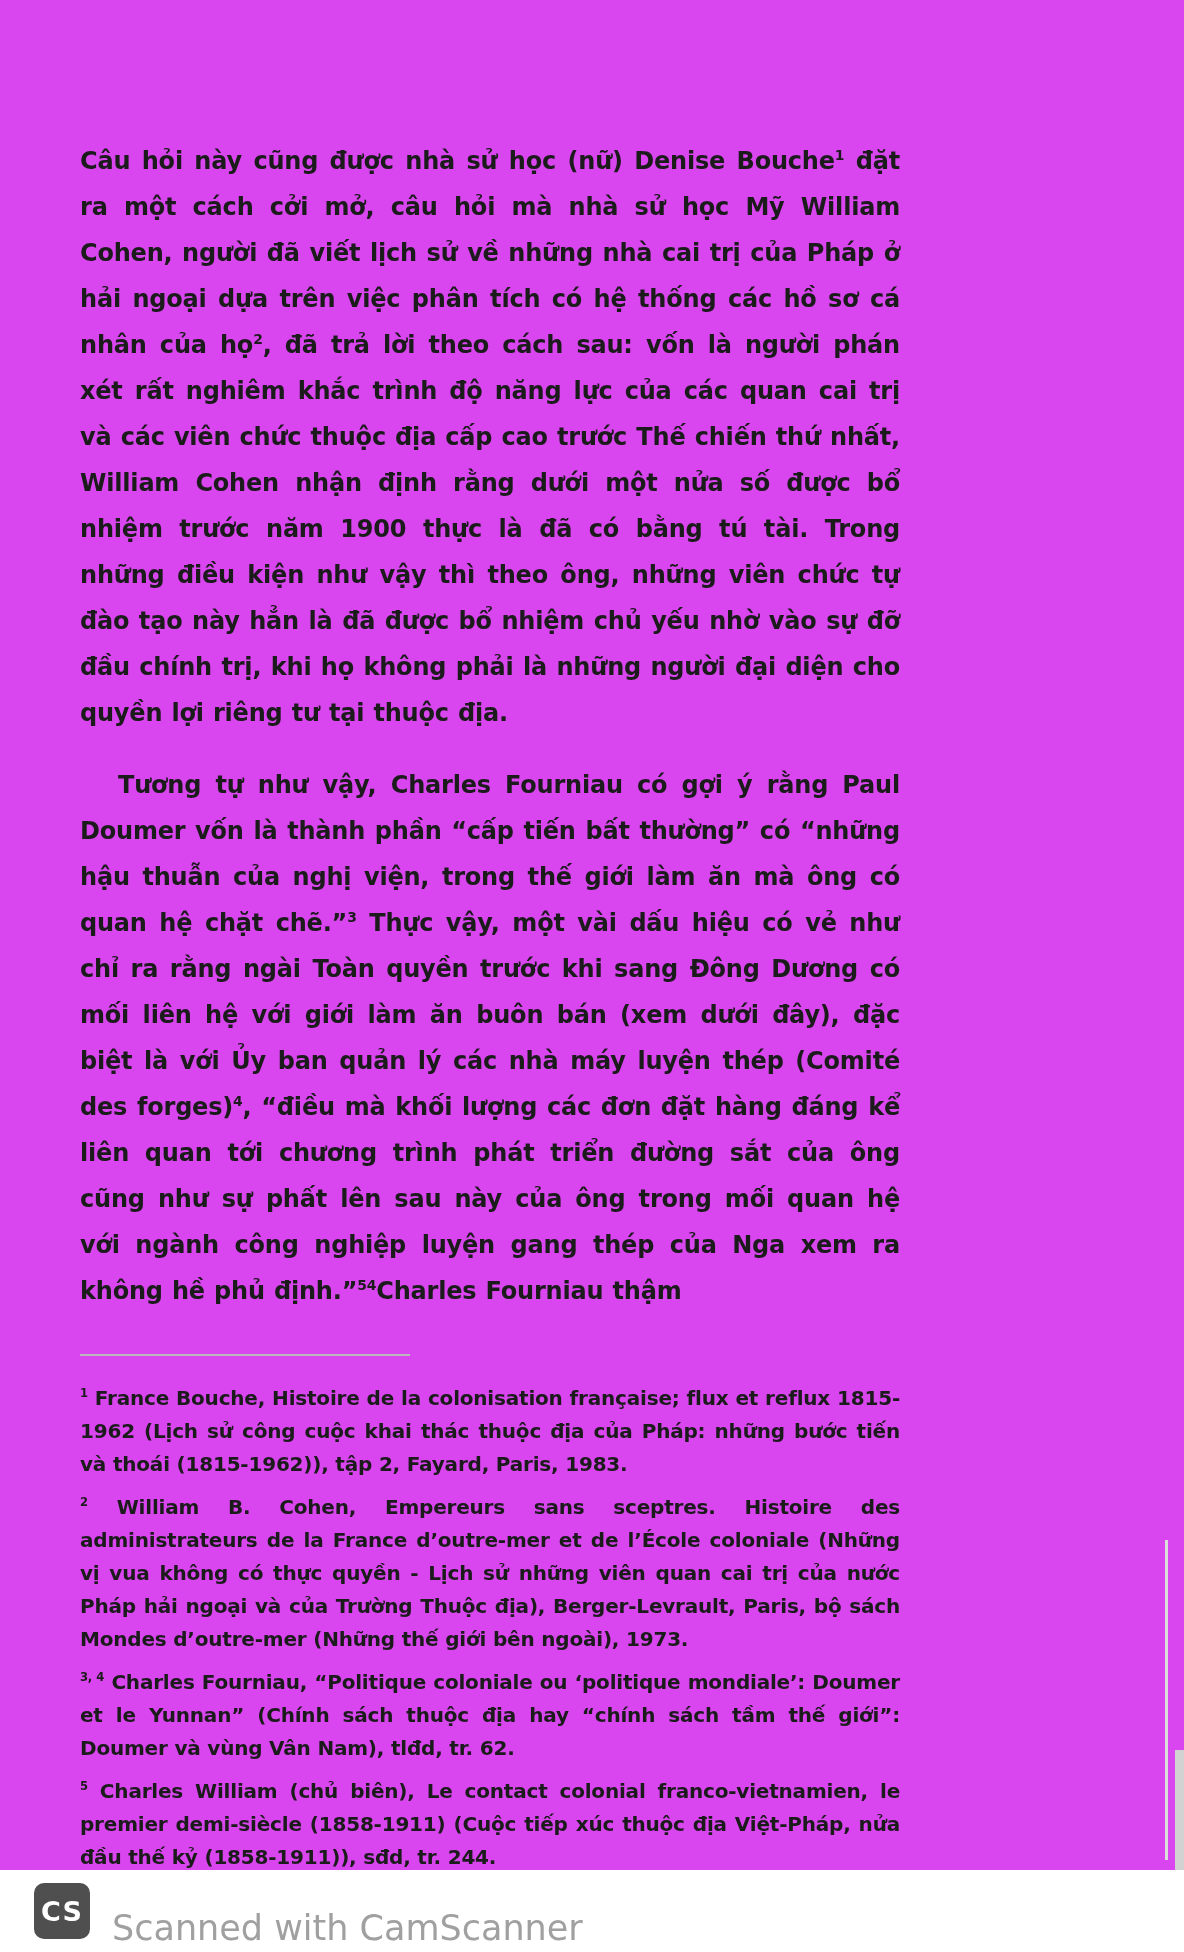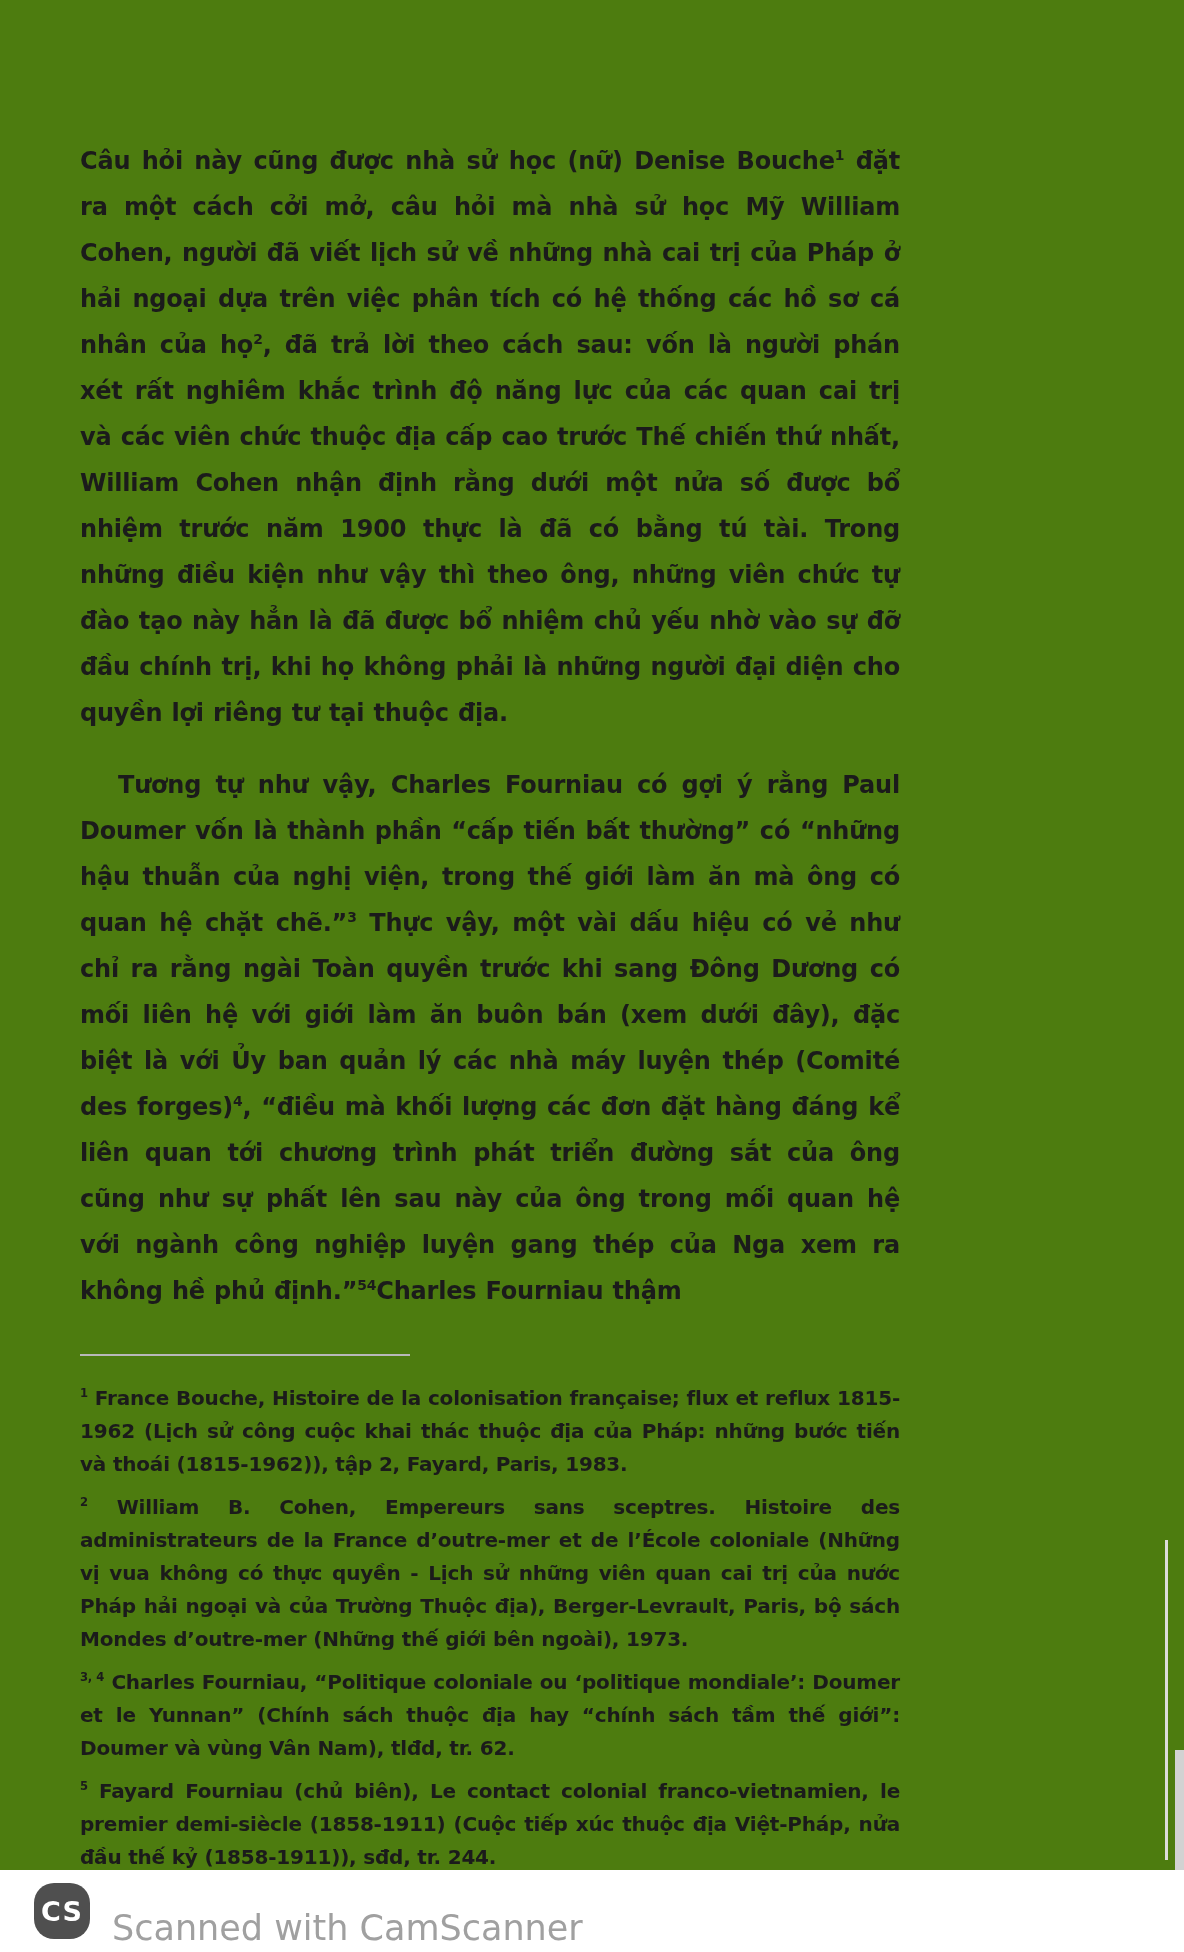--- a/index.html
+++ b/index.html
@@ -1,20 +1,20 @@
 <!DOCTYPE html>
 <html><head>
 <meta charset="utf-8">
 <style>
   html, body { margin: 0; padding: 0; background: #ffffff; }
   .page {
     position: relative;
     width: 1184px;
     height: 1952px;
-    background: #4d7c0f;
+    background: #d946ef;
     overflow: hidden;
     font-family: "DejaVu Sans", sans-serif;
     color: #1b1b1b;
   }
   .content {
     position: absolute;
     left: 80px;
     top: 138px;
     width: 820px;
   }
@@ -65,21 +65,21 @@
     display: flex;
     align-items: center;
     gap: 22px;
     padding-left: 34px;
     box-sizing: border-box;
   }
   .cs-logo {
     width: 56px;
     height: 56px;
     background: #4f4f4f;
-    border-radius: 20px;
+    border-radius: 10px;
     color: #ffffff;
     font-weight: 700;
     font-size: 27px;
     display: flex;
     align-items: center;
     justify-content: center;
     letter-spacing: 1px;
     flex: 0 0 auto;
   }
   .cs-text {
@@ -117,21 +117,21 @@
     <p class="body-para indent"><span>Tương tự như vậy, Charles Fourniau có gợi ý rằng Paul Doumer vốn là thành phần </span><span class="it">“cấp tiến bất thường”</span><span> có </span><span class="it">“những hậu thuẫn của nghị viện, trong thế giới làm ăn mà ông có quan hệ chặt chẽ.”</span><sup class="sup">3</sup><span> Thực vậy, một vài dấu hiệu có vẻ như chỉ ra rằng ngài Toàn quyền trước khi sang Đông Dương có mối liên hệ với giới làm ăn buôn bán (xem dưới đây), đặc biệt là với Ủy ban quản lý các nhà máy luyện thép (Comité des forges)</span><sup class="sup">4</sup><span>, </span><span class="it">“điều mà khối lượng các đơn đặt hàng đáng kể liên quan tới chương trình phát triển đường sắt của ông cũng như sự phất lên sau này của ông trong mối quan hệ với ngành công nghiệp luyện gang thép của Nga xem ra không hề phủ định.”</span><sup class="sup">54</sup><span>Charles Fourniau thậm</span></p>
 
     <hr class="footnote-rule">
 
     <p class="footnote"><sup class="sup">1</sup><span> France Bouche, </span><span class="it">Histoire de la colonisation française; flux et reflux 1815-1962</span><span> (Lịch sử công cuộc khai thác thuộc địa của Pháp: những bước tiến và thoái (1815-1962)), tập 2, Fayard, Paris, 1983.</span></p>
 
     <p class="footnote"><sup class="sup">2</sup><span> William B. Cohen, </span><span class="it">Empereurs sans sceptres. Histoire des administrateurs de la France d’outre-mer et de l’École coloniale</span><span> (Những vị vua không có thực quyền - Lịch sử những viên quan cai trị của nước Pháp hải ngoại và của Trường Thuộc địa), Berger-Levrault, Paris, bộ sách </span><span class="it">Mondes d’outre-mer</span><span> (Những thế giới bên ngoài), 1973.</span></p>
 
     <p class="footnote"><sup class="sup">3, 4</sup><span> Charles Fourniau, “Politique coloniale ou ‘politique mondiale’: Doumer et le Yunnan” (Chính sách thuộc địa hay “chính sách tầm thế giới”: Doumer và vùng Vân Nam), tlđd, tr. 62.</span></p>
 
-    <p class="footnote"><sup class="sup">5</sup><span> Fayard Fourniau (chủ biên), </span><span class="it">Le contact colonial franco-vietnamien, le premier demi-siècle (1858-1911)</span><span> (Cuộc tiếp xúc thuộc địa Việt-Pháp, nửa đầu thế kỷ (1858-1911)), sđd, tr. 244.</span></p>
+    <p class="footnote"><sup class="sup">5</sup><span> Charles William (chủ biên), </span><span class="it">Le contact colonial franco-vietnamien, le premier demi-siècle (1858-1911)</span><span> (Cuộc tiếp xúc thuộc địa Việt-Pháp, nửa đầu thế kỷ (1858-1911)), sđd, tr. 244.</span></p>
 
     <div class="footer-line">
       <span>PAUL DOUMER, TOÀN QUYỀN ĐÔNG DƯƠNG (1897-1902)</span><span class="footer-sep">•</span><span class="page-num">49</span>
     </div>
 
   </div>
 
   <div class="artifact-right-line"></div>
   <div class="artifact-corner"></div>
 

